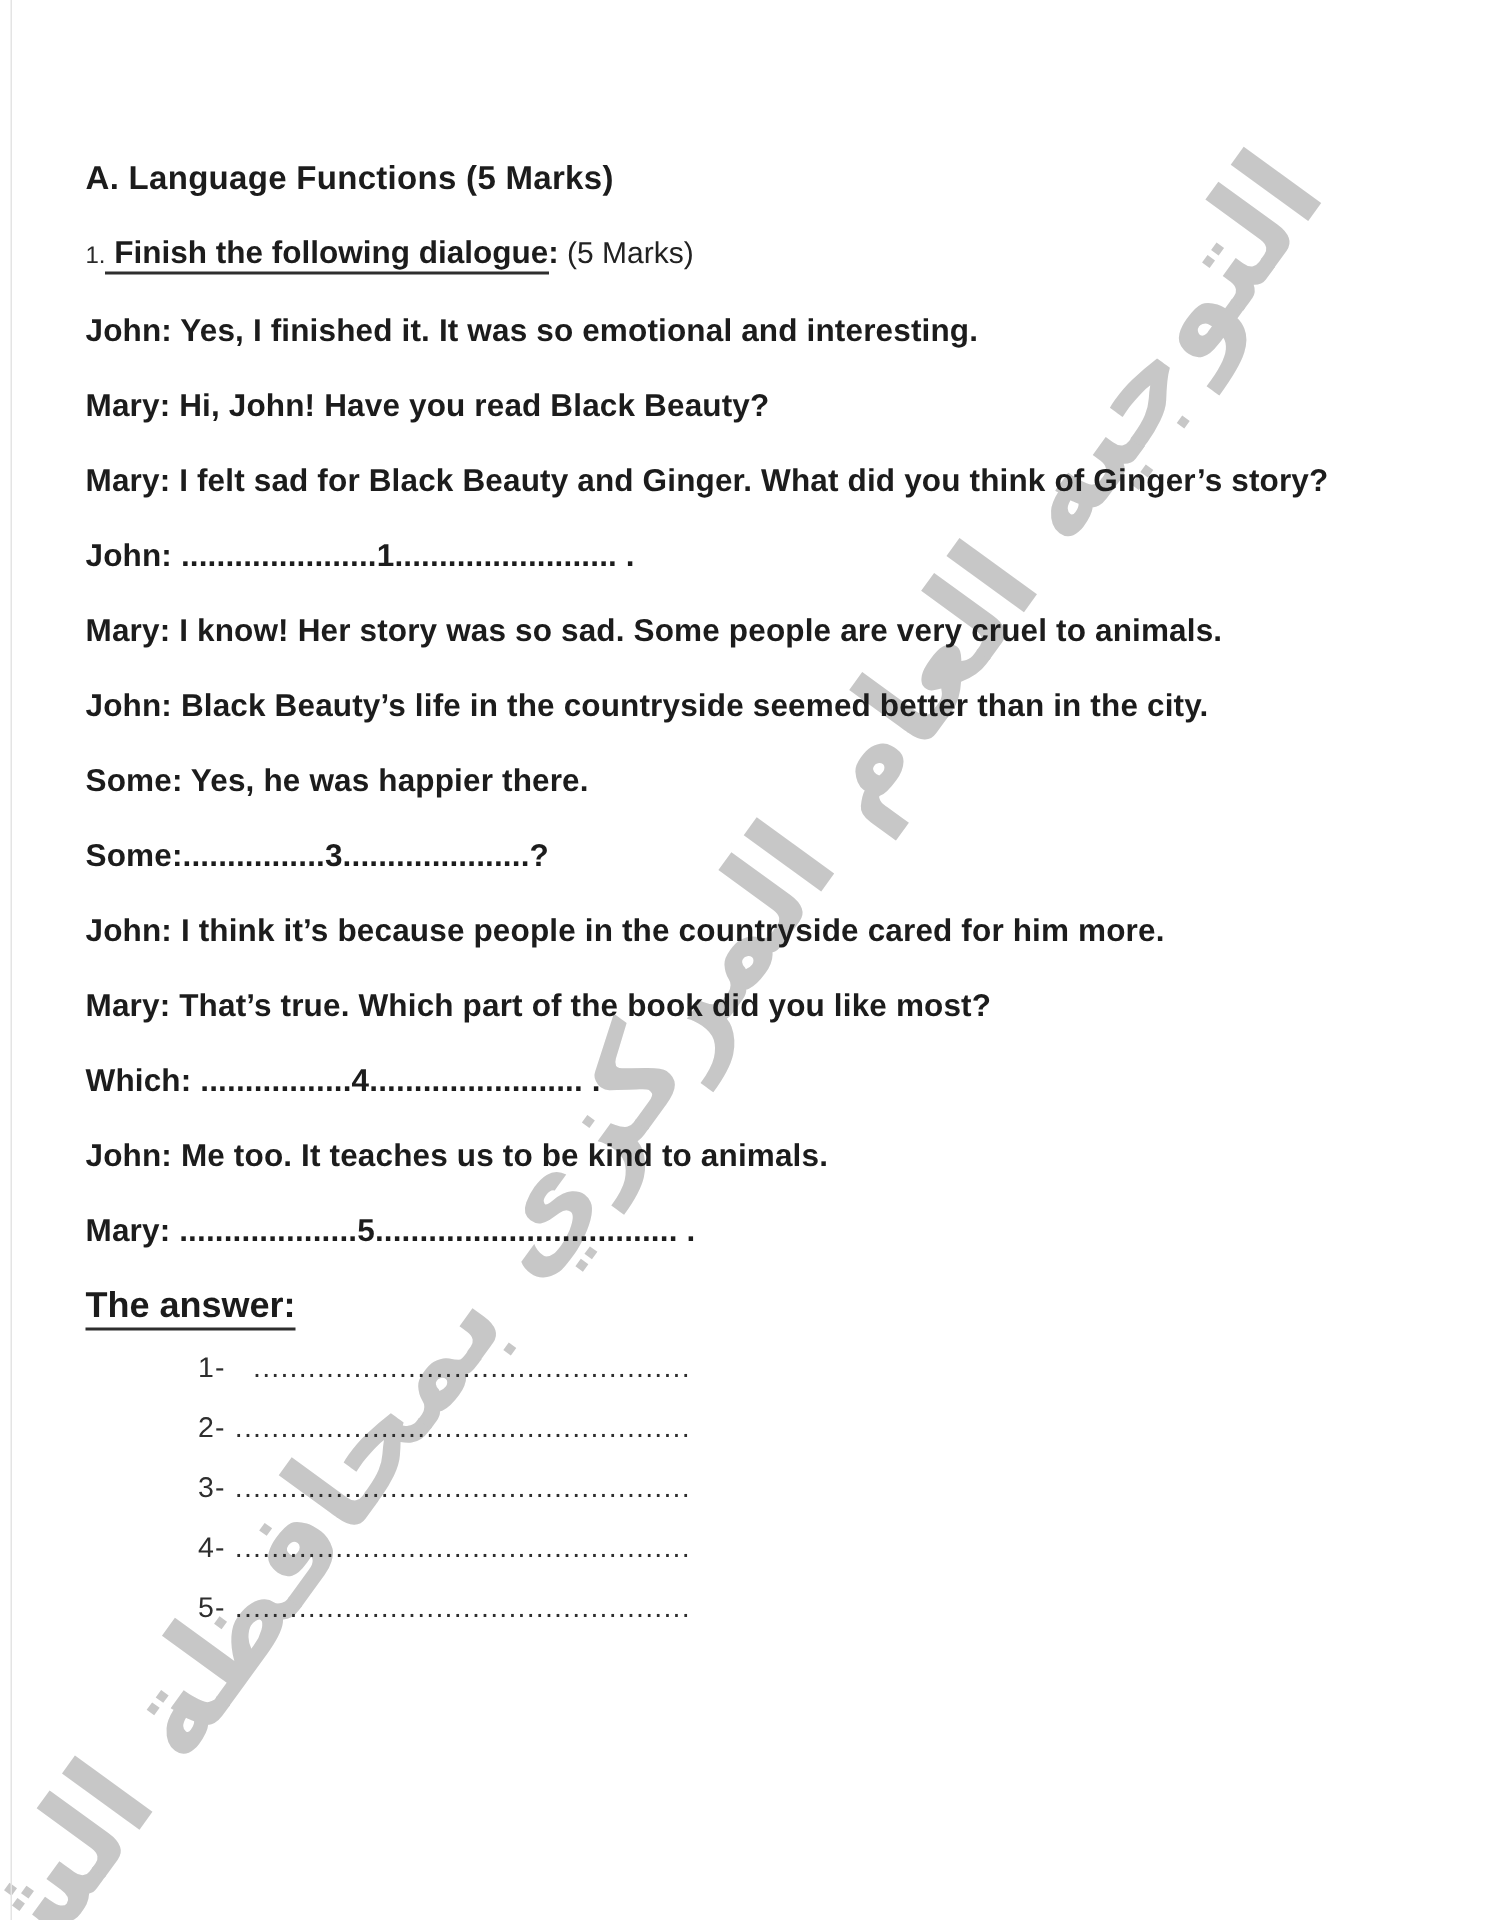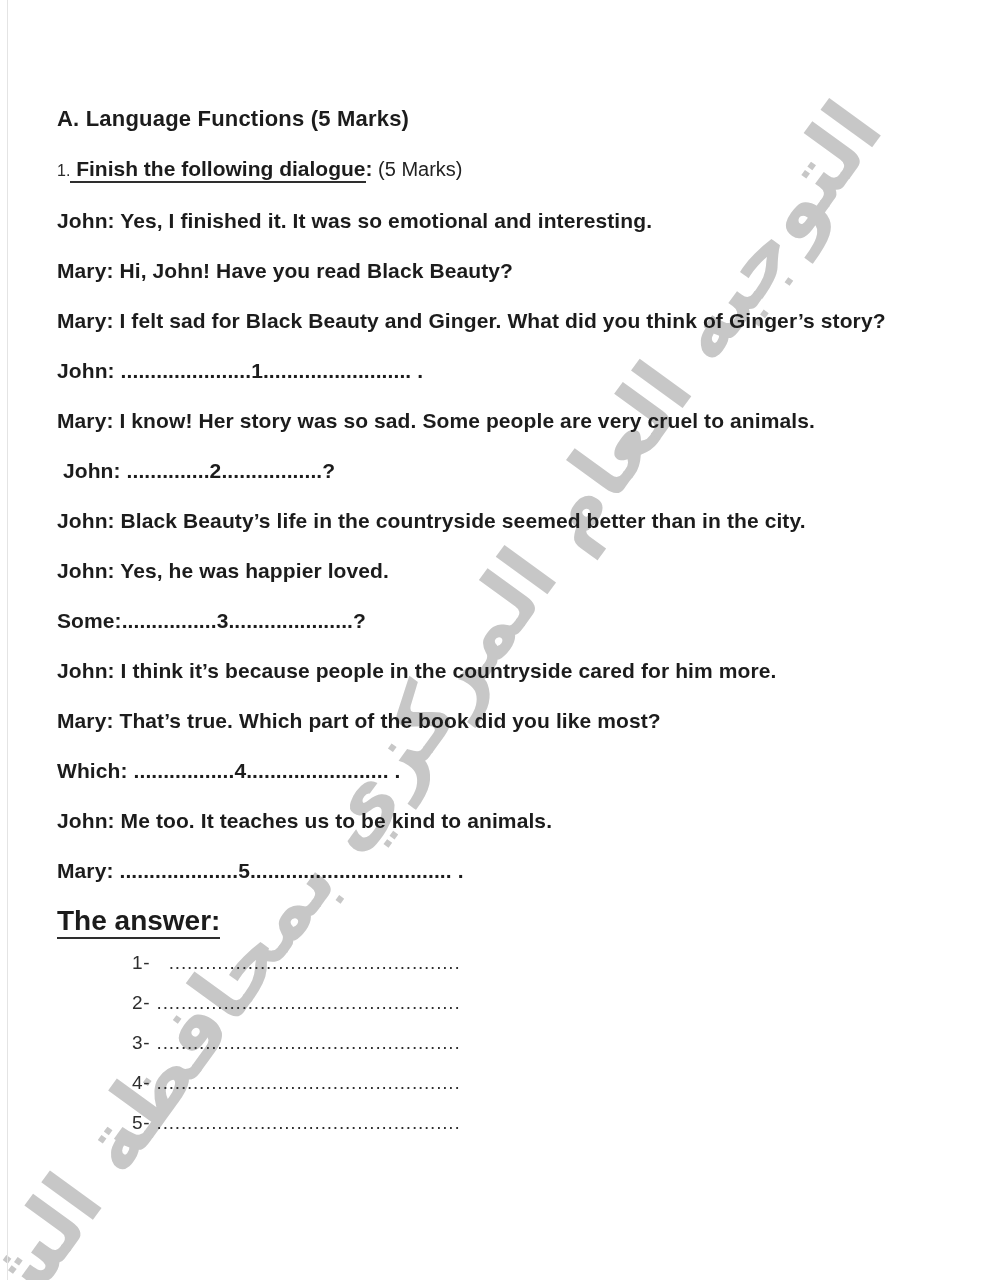--- a/index.html
+++ b/index.html
@@ -79,21 +79,21 @@
   }
   .line {
     font-size: 21px;
     font-weight: 700;
     line-height: 38px;
     margin: 0 0 12px 0;
     white-space: pre-wrap;
     letter-spacing: 0.1px;
   }
   .answer-heading {
-    font-size: 28px;
+    font-size: 24px;
     font-weight: 700;
     line-height: 38px;
     margin: 0 0 8px 0;
   }
   .answer-heading .underlined {
     border-bottom: 2.5px solid #2e2e2e;
     padding-bottom: 1px;
   }
   .answer-row {
     font-size: 19px;
@@ -117,23 +117,22 @@
 
   <h1 class="doc-title">A. Language Functions (5 Marks)</h1>
 
   <p class="instruction"><span class="num">1.</span><span class="heading"> Finish the following dialogue</span><span class="colon">:</span><span class="marks"> (5 Marks)</span></p>
 
   <p class="line">John: Yes, I finished it. It was so emotional and interesting.</p>
   <p class="line">Mary: Hi, John! Have you read Black Beauty?</p>
   <p class="line">Mary: I felt sad for Black Beauty and Ginger. What did you think of Ginger’s story?</p>
   <p class="line">John: ......................1......................... .</p>
   <p class="line">Mary: I know! Her story was so sad. Some people are very cruel to animals.</p>
-  <p class="line"> John: ..............2.................?</p>
   <p class="line">John: Black Beauty’s life in the countryside seemed better than in the city.</p>
-  <p class="line">John: Yes, he was happier loved.</p>
+  <p class="line">Some: Yes, he was happier there.</p>
   <p class="line">Some:................3.....................?</p>
   <p class="line">John: I think it’s because people in the countryside cared for him more.</p>
   <p class="line">Mary: That’s true. Which part of the book did you like most?</p>
   <p class="line">Which: .................4........................ .</p>
   <p class="line">John: Me too. It teaches us to be kind to animals.</p>
   <p class="line">Mary: ....................5.................................. .</p>
 
   <p class="answer-heading"><span class="underlined">The answer:</span></p>
 
   <p class="answer-row">1-   ................................................</p>

